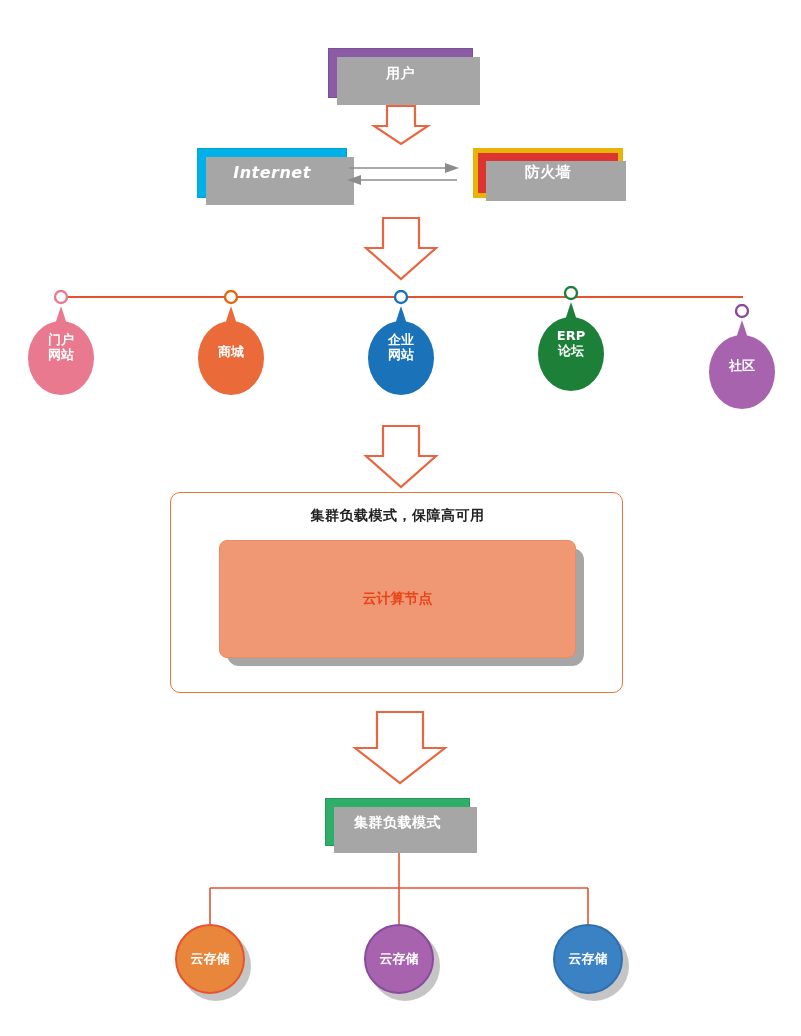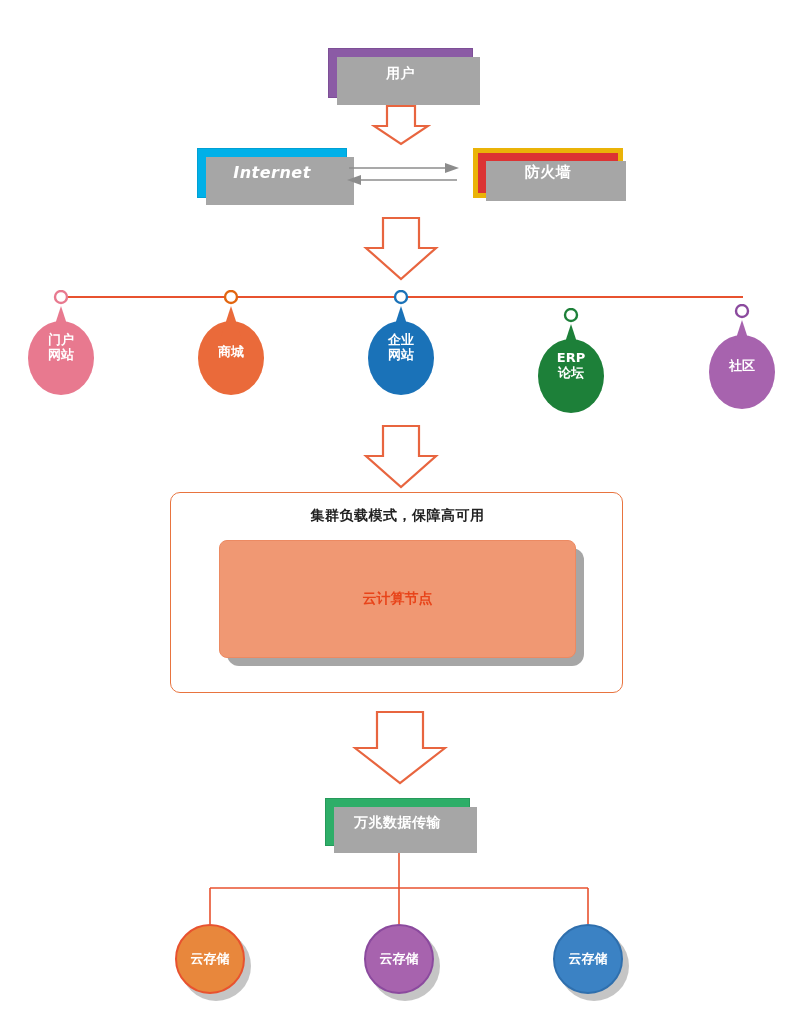--- a/index.html
+++ b/index.html
@@ -266,21 +266,21 @@
           <div>商城</div>
         </div></div>
       <div class="pin" style="left: 346px; top: 290px;"><svg width="110" height="115" viewBox="0 0 110 115">
           <ellipse cx="55" cy="68" rx="33" ry="37" fill="#1a72b8"></ellipse>
           <path d="M55 16 L70 62 L40 62 Z" fill="#1a72b8"></path>
           <circle cx="55" cy="7" r="6" fill="#ffffff" stroke="#1a72b8" stroke-width="2.4"></circle>
         </svg><div class="pin-label">
           <div>企业</div>
           <div>网站</div>
         </div></div>
-      <div class="pin" style="left: 516px; top: 308px;"><svg width="110" height="115" viewBox="0 0 110 115">
+      <div class="pin" style="left: 516px; top: 286px;"><svg width="110" height="115" viewBox="0 0 110 115">
           <ellipse cx="55" cy="68" rx="33" ry="37" fill="#1d8039"></ellipse>
           <path d="M55 16 L70 62 L40 62 Z" fill="#1d8039"></path>
           <circle cx="55" cy="7" r="6" fill="#ffffff" stroke="#1d8039" stroke-width="2.4"></circle>
         </svg><div class="pin-label">
           <div>ERP</div>
           <div>论坛</div>
         </div></div>
       <div class="pin" style="left: 687px; top: 304px;"><svg width="110" height="115" viewBox="0 0 110 115">
           <ellipse cx="55" cy="68" rx="33" ry="37" fill="#a763ae"></ellipse>
           <path d="M55 16 L70 62 L40 62 Z" fill="#a763ae"></path>
@@ -301,21 +301,21 @@
       <span>云计算节点</span>
     </div>
   </div>
 
   <svg class="down-arrow" style="left:352px; top:710px;" width="96" height="76" viewBox="0 0 96 76">
     <polygon points="25,2 71,2 71,38 93,38 48,73 3,38 25,38" fill="#ffffff" stroke="#e8653f" stroke-width="2.2" stroke-linejoin="miter"></polygon>
   </svg>
 
   <div class="flatbox" id="transfer-box">
     <div class="shadow"></div>
-    <div class="label">万兆数据传输</div>
+    <div class="label">集群负载模式</div>
   </div>
 
   <svg id="bottom-connector" viewBox="0 0 420 110">
     <line x1="209" y1="0" x2="209" y2="42" stroke="#e8522f" stroke-width="1.6"></line>
     <line x1="20" y1="42" x2="398" y2="42" stroke="#e8522f" stroke-width="1.6"></line>
     <line x1="20" y1="42" x2="20" y2="78" stroke="#e8522f" stroke-width="1.6"></line>
     <line x1="209" y1="42" x2="209" y2="78" stroke="#e8522f" stroke-width="1.6"></line>
     <line x1="398" y1="42" x2="398" y2="78" stroke="#e8522f" stroke-width="1.6"></line>
   </svg>
 

